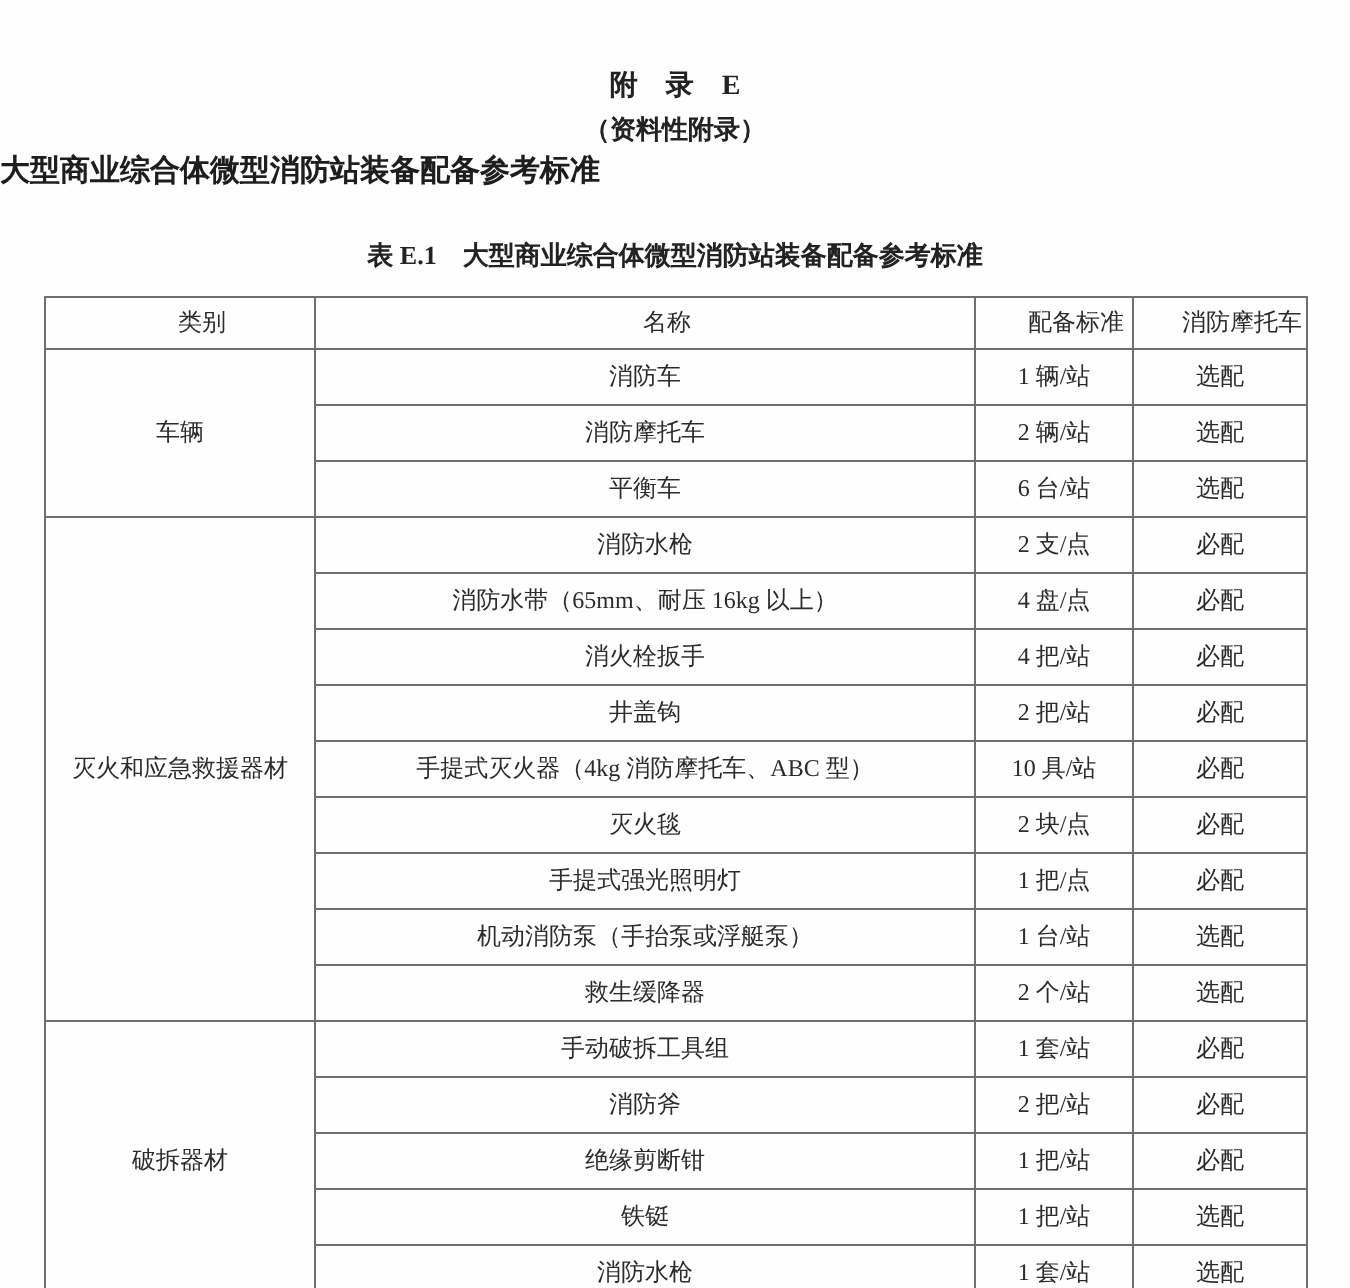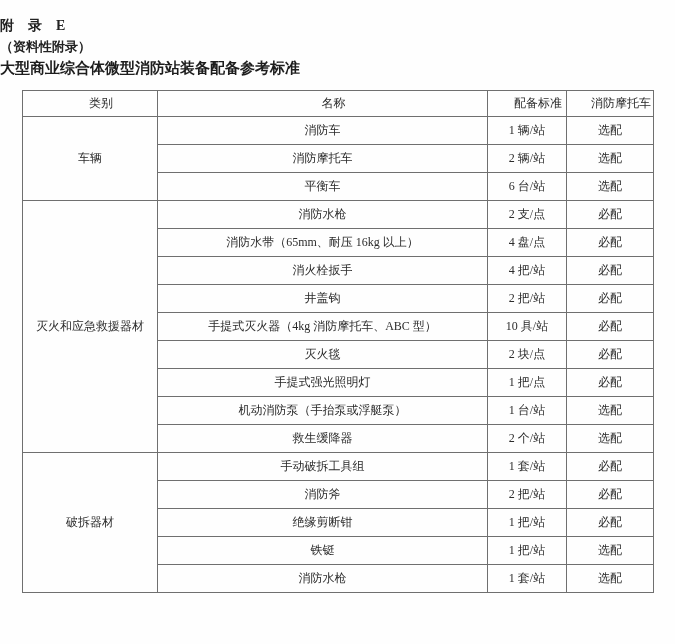--- a/index.html
+++ b/index.html
@@ -14,29 +14,30 @@
     font-family: "Liberation Serif", "DejaVu Serif", serif;
     color: #2e2e2e;
   }
   .doc-page {
     position: relative;
     width: 675px;
     height: 644px;
     background: #fefefe;
   }
   .appendix-title {
-    padding-top: 18px;
+    padding-top: 36px;
+    text-align: center;
     font-size: 14px;
     font-weight: bold;
     line-height: 16px;
     color: #222;
   }
   .appendix-subtitle {
     margin-top: 5px;
-    text-align: left;
+    text-align: center;
     font-size: 13px;
     font-weight: bold;
     line-height: 15px;
     color: #222;
   }
   .appendix-heading {
     margin-top: 6px;
     text-align: left;
     font-size: 15px;
     font-weight: bold;
@@ -81,20 +82,21 @@
   col.c-std  { width: 79px;  }
   col.c-req  { width: 87px;  }
 </style>
 </head>
 <body>
 
 <div class="doc-page">
   <div class="appendix-title">附　录　E</div>
   <div class="appendix-subtitle">（资料性附录）</div>
   <div class="appendix-heading">大型商业综合体微型消防站装备配备参考标准</div>
+  <div class="table-caption">表 E.1　大型商业综合体微型消防站装备配备参考标准</div>
 
   <table class="equip">
     <colgroup>
       <col class="c-cat">
       <col class="c-name">
       <col class="c-std">
       <col class="c-req">
     </colgroup>
     <thead>
       <tr>

